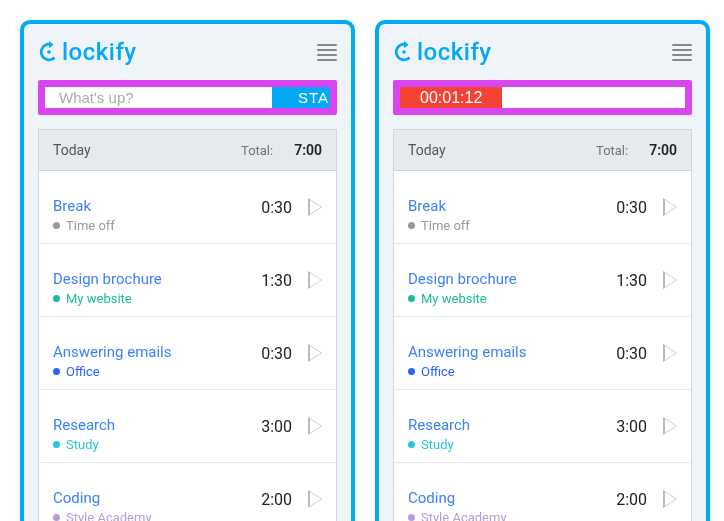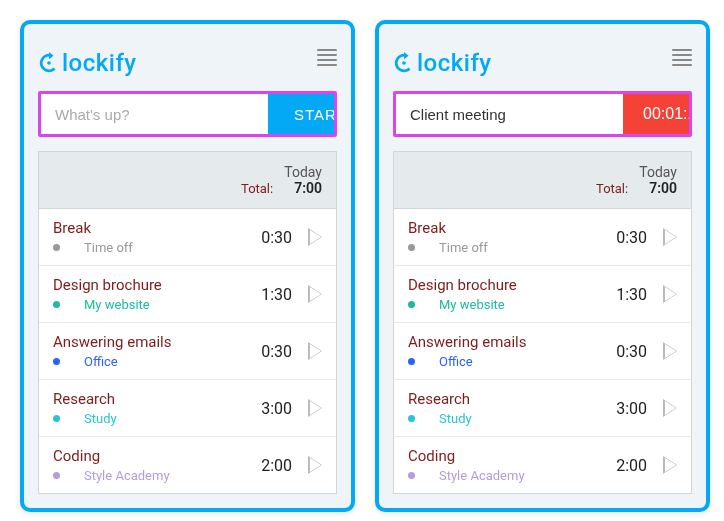--- a/index.html
+++ b/index.html
@@ -25,43 +25,42 @@
     margin-bottom: 14px;
   }
   .logo {
     display: flex;
     align-items: center;
     gap: 2px;
     font-size: 24px;
     font-weight: 500;
     color: #03a9f4;
     letter-spacing: 0.5px;
-    margin-top: 11px;
   }
   .logo svg { width: 22px; height: 22px; }
   .menu-icon {
     display: flex;
     flex-direction: column;
     gap: 3px;
     cursor: pointer;
   }
   .menu-icon span {
     width: 20px;
     height: 2px;
     background: #888;
     border-radius: 1px;
   }
   .input-row {
     display: flex;
     background: #fff;
-    border: 3px solid #d946ef;
+    border: 7px solid #d946ef;
     border-radius: 2px;
     margin-bottom: 14px;
     overflow: hidden;
-    height: 46px;
+    height: 35px;
   }
   .task-input {
     flex: 1;
     border: none;
     outline: none;
     padding: 0 14px;
     font-size: 15px;
     color: #333;
   }
   .task-input::placeholder { color: #aaa; }
@@ -85,43 +84,42 @@
     cursor: pointer;
   }
   .list {
     border: 1px solid #d0d7dc;
     background: #fff;
   }
   .list-header {
     background: #e5eaed;
     display: flex;
     justify-content: space-between;
-    align-items: flex-end;
+    align-items: center;
     padding: 12px 14px;
     font-size: 14px;
     color: #555;
     border-bottom: 1px solid #d0d7dc;
-    flex-direction: column;
-  }
-  .list-header .total-label { color: #7f1d1d; font-size: 13px; }
+  }
+  .list-header .total-label { color: #737373; font-size: 13px; }
   .list-header .total-value { color: #222; font-weight: 600; margin-left: 21px; }
   .entry {
     display: flex;
     align-items: center;
     padding: 10px 14px;
     border-bottom: 1px solid #e5eaed;
   }
   .entry:last-child { border-bottom: none; }
   .entry-info { flex: 1; }
-  .entry-title { font-size: 15px; color: #7f1d1d; margin-bottom: 3px; }
+  .entry-title { font-size: 15px; color: #3b82f6; margin-bottom: 3px; margin-top: 16px; }
   .entry-project {
     font-size: 13px;
     display: flex;
     align-items: center;
-    gap: 24px;
+    gap: 6px;
   }
   .dot {
     width: 7px;
     height: 7px;
     border-radius: 50%;
     display: inline-block;
   }
   .entry-time {
     font-size: 16px;
     color: #222;
@@ -245,21 +243,20 @@
           <span>lockify</span>
         </div>
         <div class="menu-icon">
           <span></span>
           <span></span>
           <span></span>
           <span></span>
         </div>
       </div>
       <div class="input-row">
-        <input class="task-input" placeholder="What's up?" value="Client meeting" style="">
         <button class="timer-display">00:01:12</button>
       </div>
       <div class="list">
         <div class="list-header">
           <span>Today</span>
           <span><span class="total-label">Total:</span><span class="total-value">7:00</span></span>
         </div>
         <div class="entry">
           <div class="entry-info">
             <div class="entry-title">Break</div>

